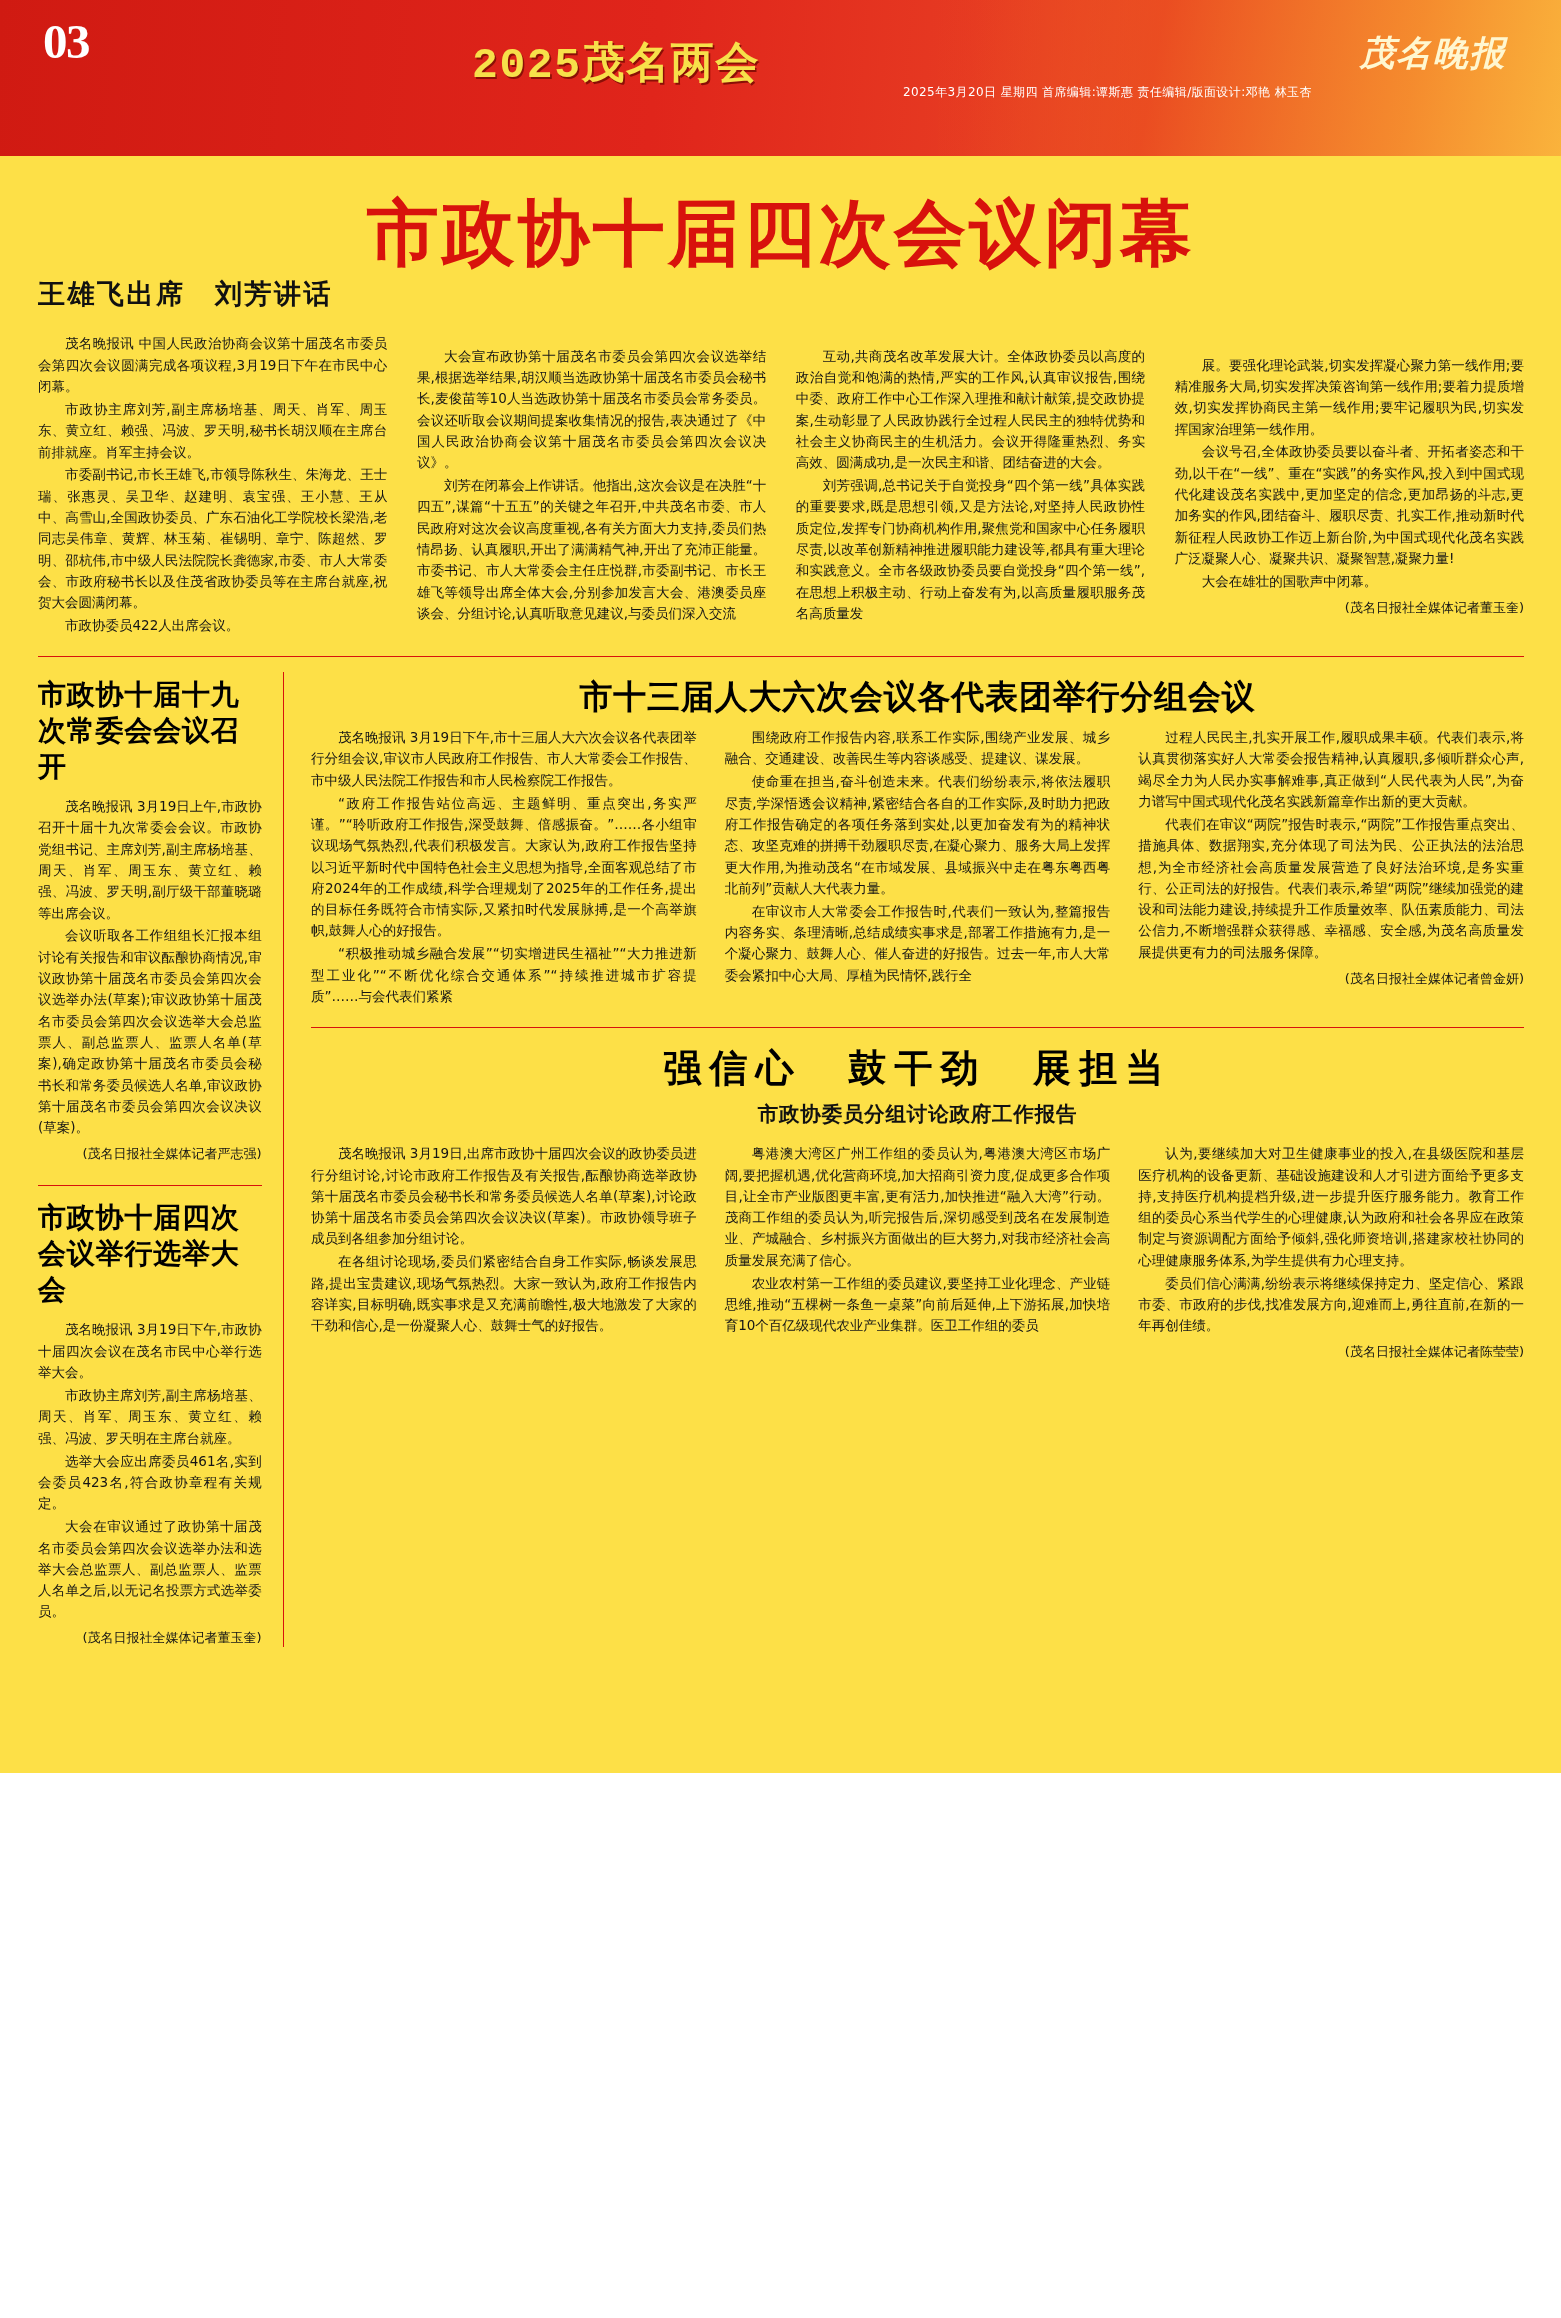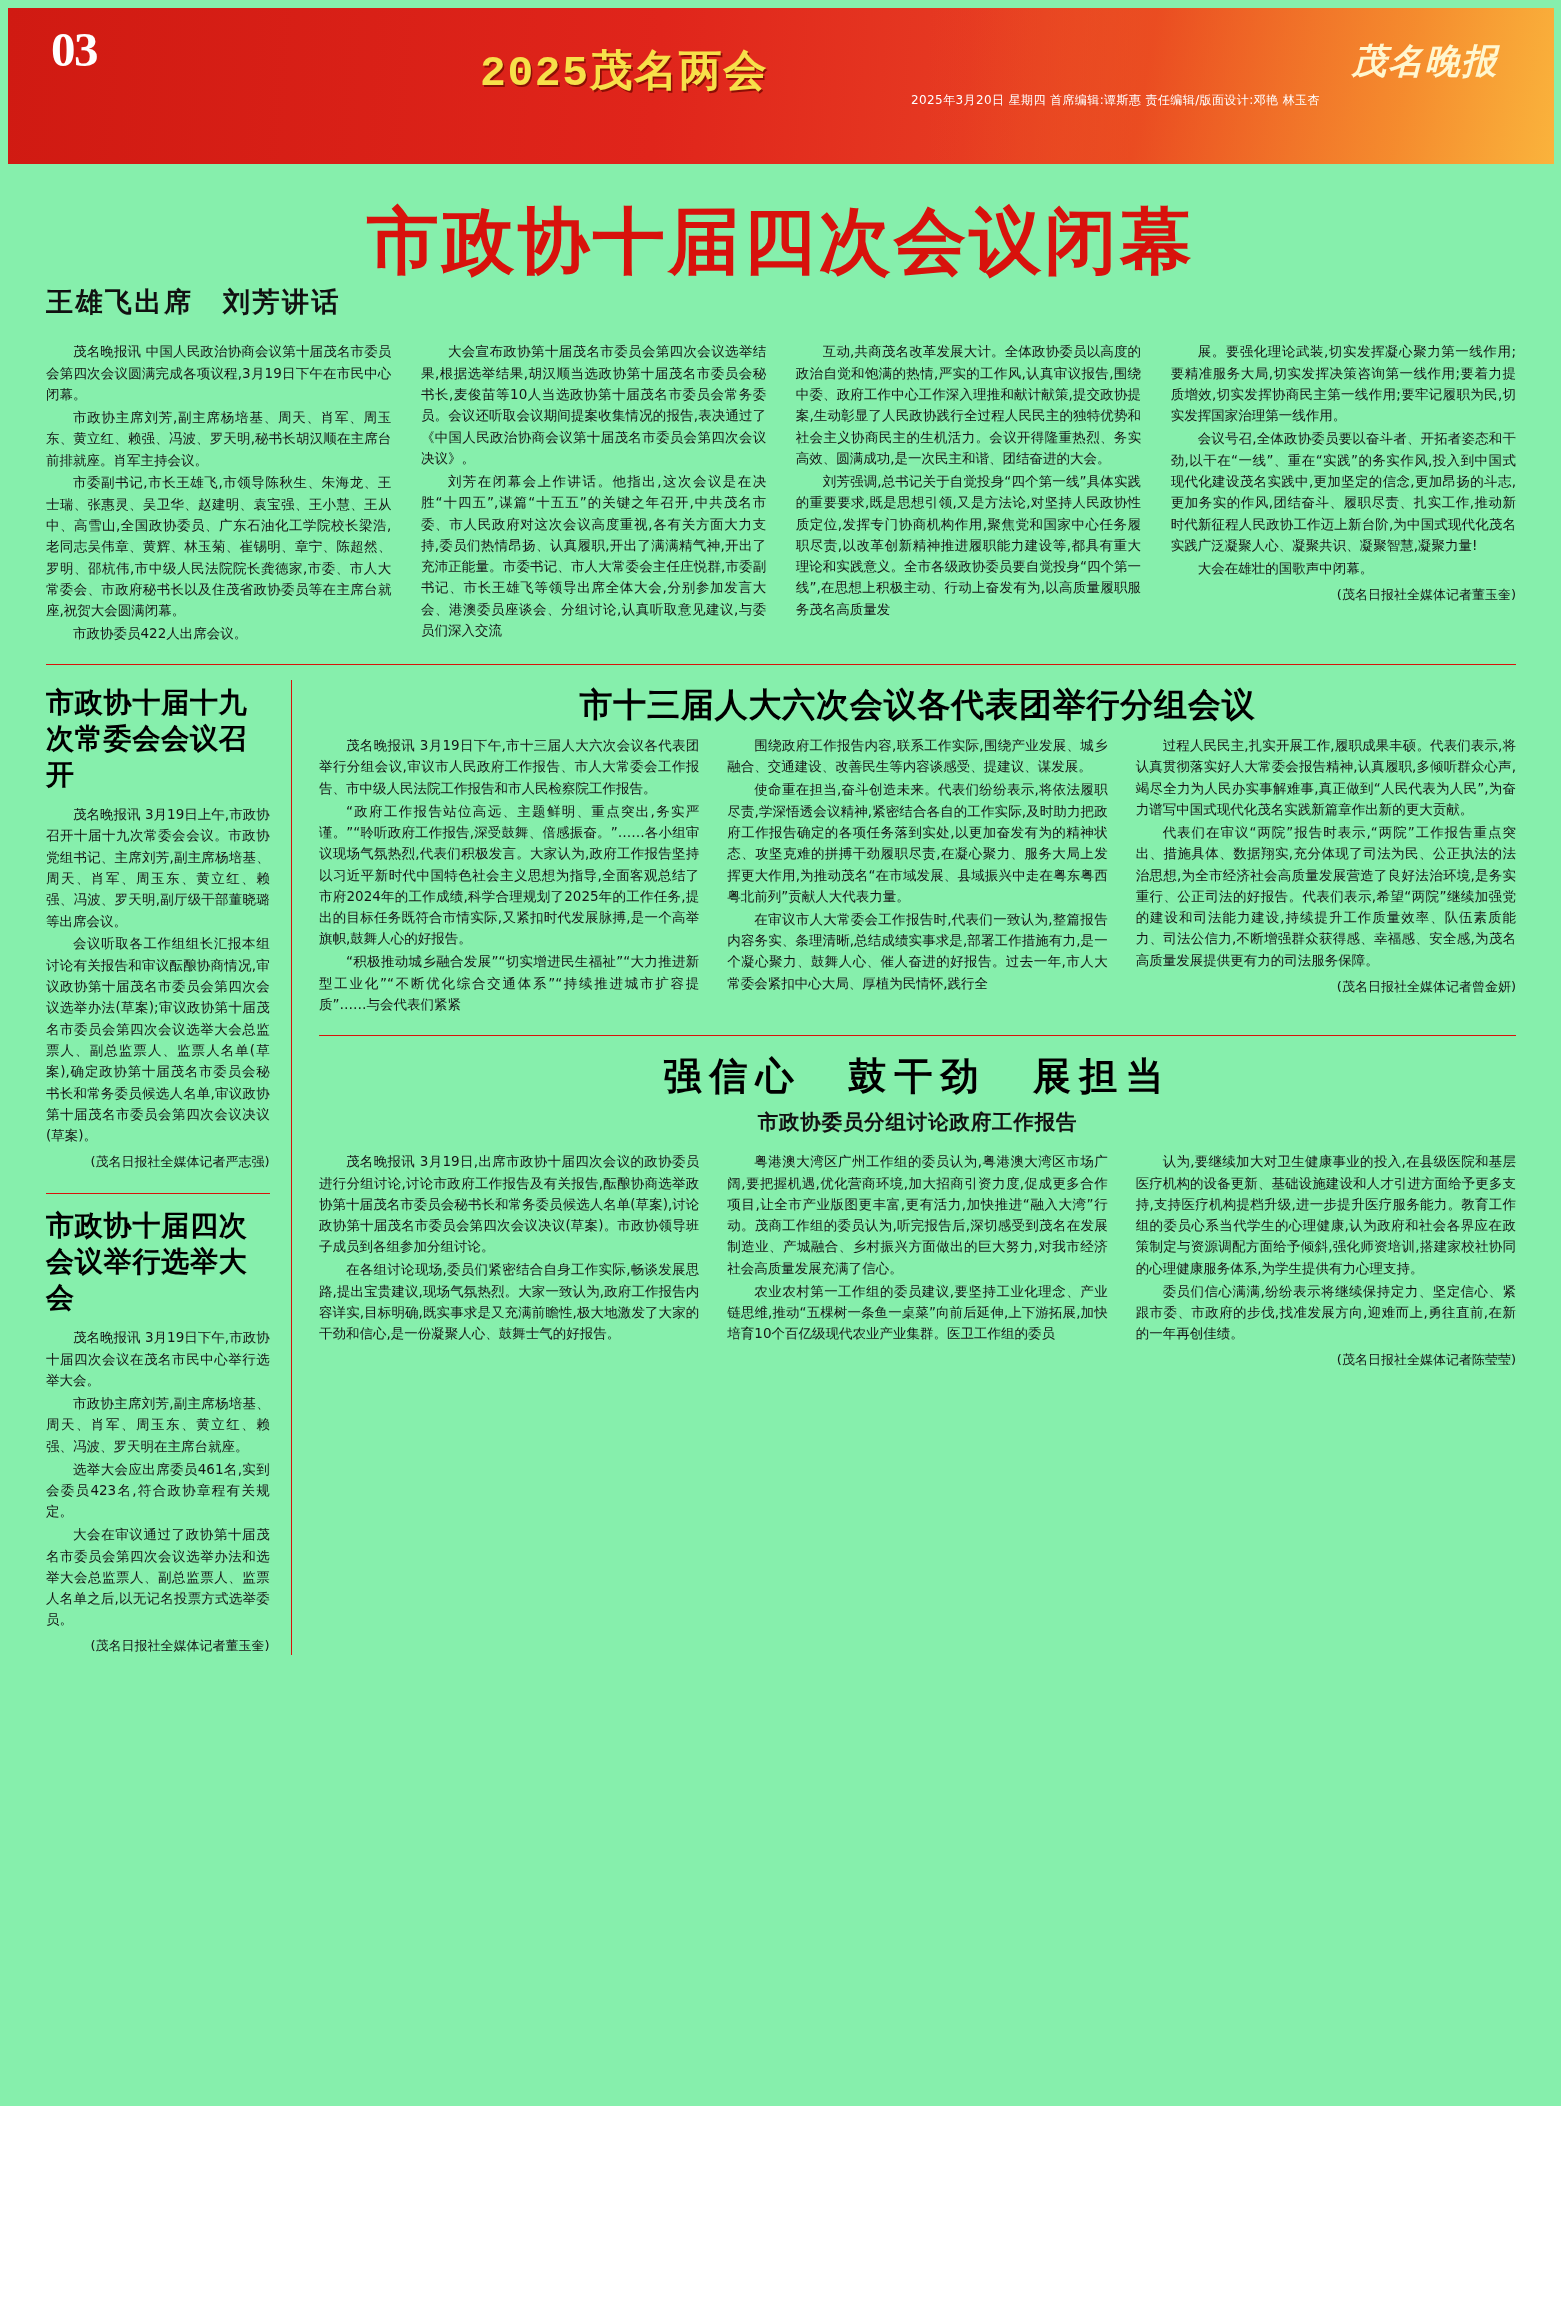--- a/index.html
+++ b/index.html
@@ -11,24 +11,24 @@
     width: 1562px;
     height: 2319px;
     font-family: "DejaVu Sans", "Liberation Sans", sans-serif;
     color: #111;
     position: relative;
     overflow: hidden;
   }
   .page {
     position: relative;
     width: 1562px;
-    height: 2106px;
-    background: #86efac;
+    height: 1773px;
+    background: #fde047;
     box-sizing: border-box;
-    padding: 8px;
+    padding: 0;
   }
 
   
   .masthead {
     position: relative;
     height: 156px;
     width: 100%;
     background: linear-gradient(95deg, #d01a12 0%, #e0251b 42%, #e63a22 62%, #f06a2a 80%, #f7a23a 100%);
     overflow: hidden;
   }
@@ -122,20 +122,21 @@
     text-align: left;
     font-size: 27px;
     font-weight: bold;
     color: #111;
     letter-spacing: 2.5px;
     margin-bottom: 21.3px;
   }
   .lead-cols {
     display: flex;
     gap: 29.5px;
+    align-items: center;
   }
   .lead-cols .body-col {
     flex: 1 1 0;
   }
 
   .hr-red {
     border: none;
     border-top: 1.6px solid #d8120c;
     margin: 18px 38px 0 38px;
   }

